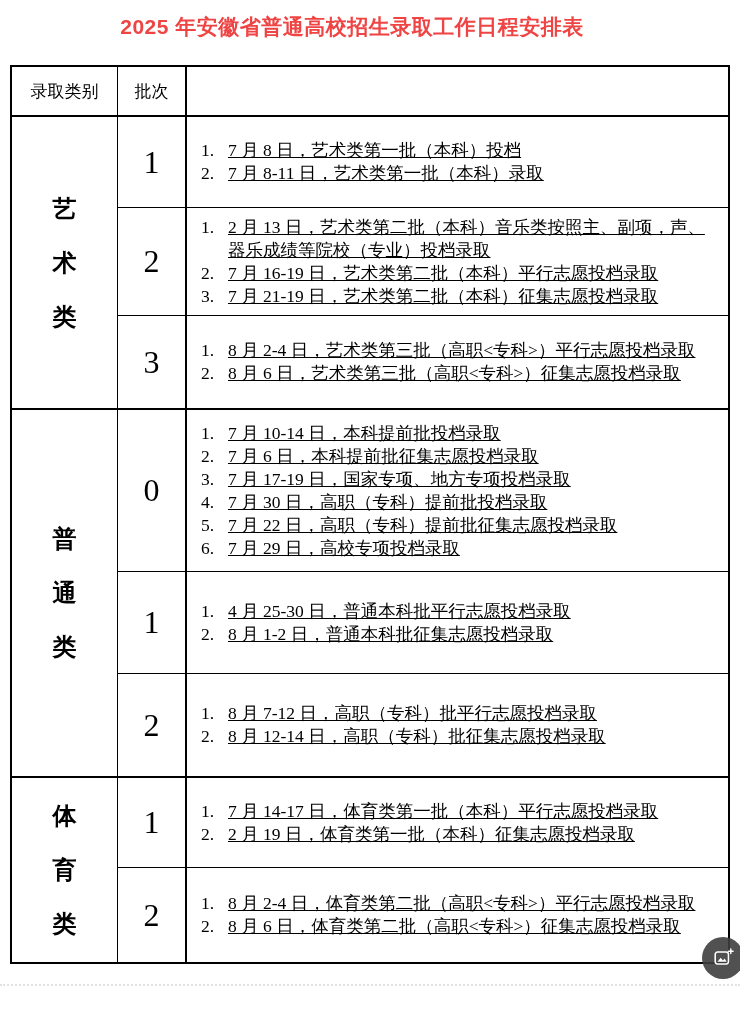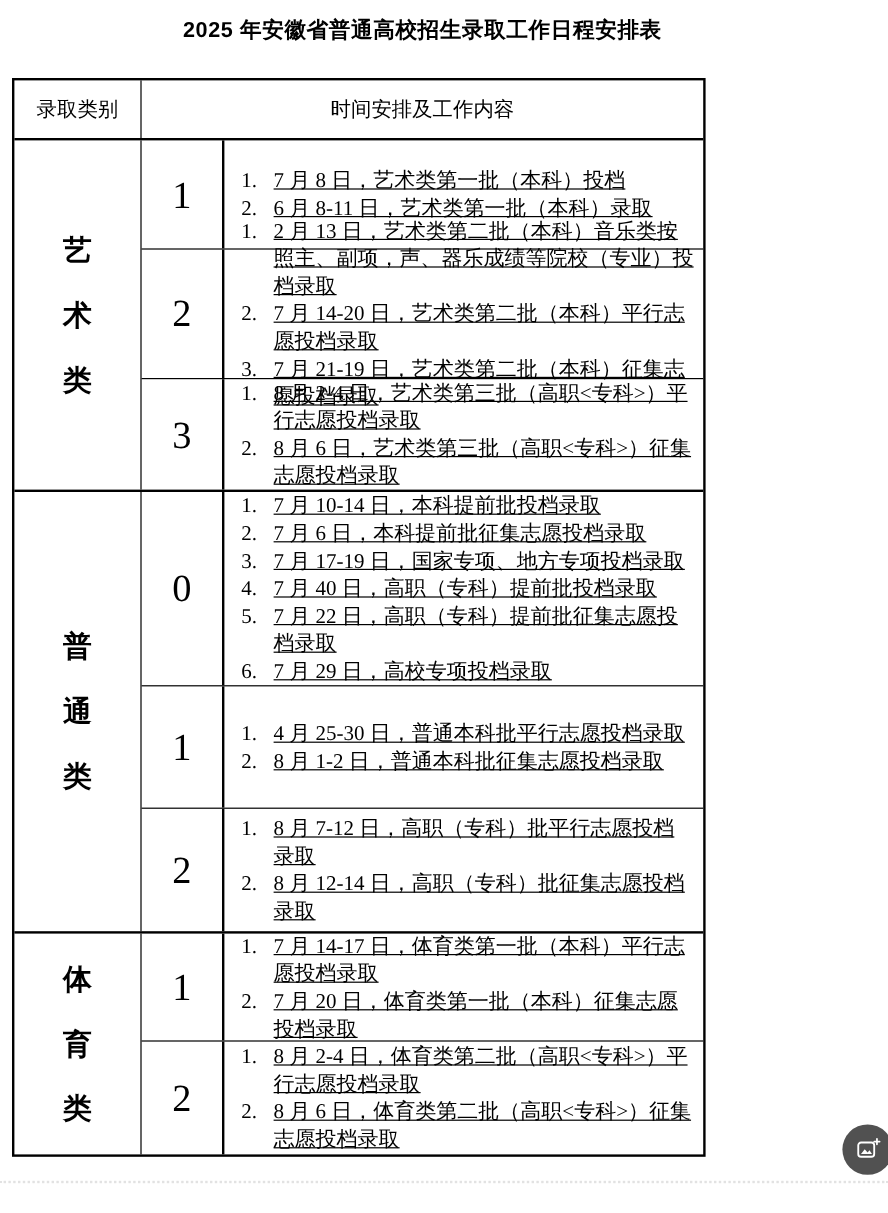--- a/index.html
+++ b/index.html
@@ -14,29 +14,29 @@
     color: #000;
   }
   .title {
     position: absolute;
     top: 13px;
     left: 0;
     width: 704px;
     text-align: center;
     font-family: "Liberation Sans", "DejaVu Sans", sans-serif;
     font-weight: 700;
-    font-size: 18px;
+    font-size: 21px;
     letter-spacing: 0.5px;
-    color: #000000;
+    color: #ef4444;
   }
   .table {
     position: absolute;
     left: 10px;
     top: 65px;
-    width: 578px;
+    width: 720px;
     height: 899px;
     border: 2px solid #000;
     display: flex;
     flex-direction: column;
     background: #fff;
   }
   .thead {
     height: 50px;
     display: flex;
     border-bottom: 2px solid #000;
@@ -115,53 +115,53 @@
 <body>
 
 <div class="page">
 
   <h1 class="title">2025 年安徽省普通高校招生录取工作日程安排表</h1>
 
   <div class="table">
 
     <div class="thead">
       <div class="th col-cat">录取类别</div>
-      <div class="th col-body">时间安排及工作内容</div>
+      <div class="th col-batch">批次</div>
     </div>
 
     <div class="section" style="height:293px;">
       <div class="cat-cell">
         <span>艺</span>
         <span>术</span>
         <span>类</span>
       </div>
       <div class="rows">
         <div class="row" style="height:91px;">
           <div class="batch-cell">1</div>
           <div class="content-cell">
             <div class="item">
               <span class="num">1.</span>
               <span class="text">7 月 8 日，艺术类第一批（本科）投档</span>
             </div>
             <div class="item">
               <span class="num">2.</span>
-              <span class="text">6 月 8-11 日，艺术类第一批（本科）录取</span>
+              <span class="text">7 月 8-11 日，艺术类第一批（本科）录取</span>
             </div>
           </div>
         </div>
         <div class="row" style="height:108px;">
           <div class="batch-cell">2</div>
           <div class="content-cell">
             <div class="item">
               <span class="num">1.</span>
               <span class="text">2 月 13 日，艺术类第二批（本科）音乐类按照主、副项，声、器乐成绩等院校（专业）投档录取</span>
             </div>
             <div class="item">
               <span class="num">2.</span>
-              <span class="text">7 月 14-20 日，艺术类第二批（本科）平行志愿投档录取</span>
+              <span class="text">7 月 16-19 日，艺术类第二批（本科）平行志愿投档录取</span>
             </div>
             <div class="item">
               <span class="num">3.</span>
               <span class="text">7 月 21-19 日，艺术类第二批（本科）征集志愿投档录取</span>
             </div>
           </div>
         </div>
         <div class="row" style="height:92px;">
           <div class="batch-cell">3</div>
           <div class="content-cell">
@@ -195,21 +195,21 @@
             <div class="item">
               <span class="num">2.</span>
               <span class="text">7 月 6 日，本科提前批征集志愿投档录取</span>
             </div>
             <div class="item">
               <span class="num">3.</span>
               <span class="text">7 月 17-19 日，国家专项、地方专项投档录取</span>
             </div>
             <div class="item">
               <span class="num">4.</span>
-              <span class="text">7 月 40 日，高职（专科）提前批投档录取</span>
+              <span class="text">7 月 30 日，高职（专科）提前批投档录取</span>
             </div>
             <div class="item">
               <span class="num">5.</span>
               <span class="text">7 月 22 日，高职（专科）提前批征集志愿投档录取</span>
             </div>
             <div class="item">
               <span class="num">6.</span>
               <span class="text">7 月 29 日，高校专项投档录取</span>
             </div>
           </div>
@@ -252,21 +252,21 @@
       <div class="rows">
         <div class="row" style="height:90px;">
           <div class="batch-cell">1</div>
           <div class="content-cell">
             <div class="item">
               <span class="num">1.</span>
               <span class="text">7 月 14-17 日，体育类第一批（本科）平行志愿投档录取</span>
             </div>
             <div class="item">
               <span class="num">2.</span>
-              <span class="text">7 月 20 日，体育类第一批（本科）征集志愿投档录取</span>
+              <span class="text">2 月 19 日，体育类第一批（本科）征集志愿投档录取</span>
             </div>
           </div>
         </div>
         <div class="row" style="height:94px;">
           <div class="batch-cell">2</div>
           <div class="content-cell">
             <div class="item">
               <span class="num">1.</span>
               <span class="text">8 月 2-4 日，体育类第二批（高职&lt;专科&gt;）平行志愿投档录取</span>
             </div>

